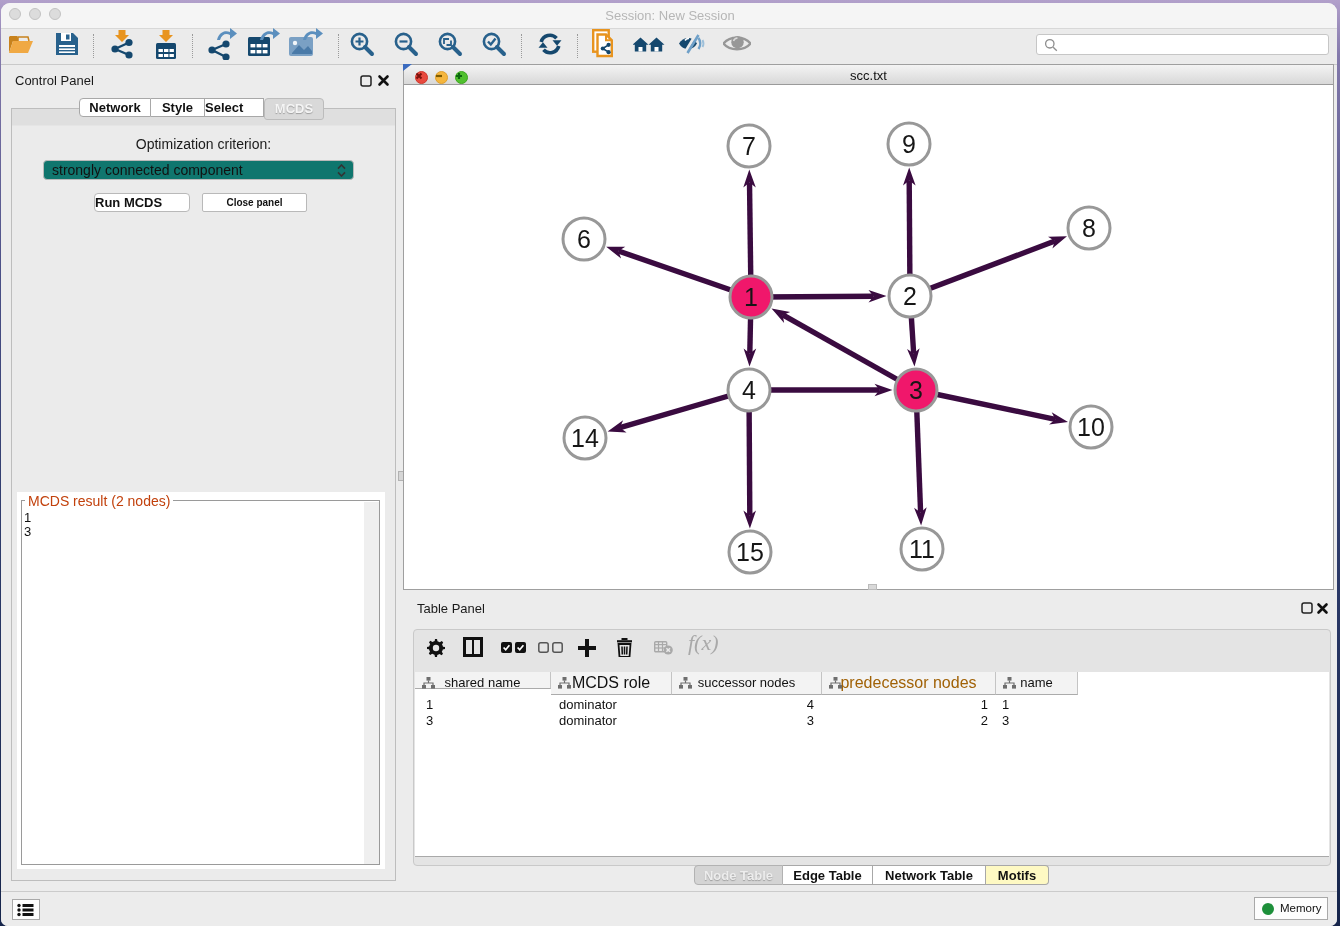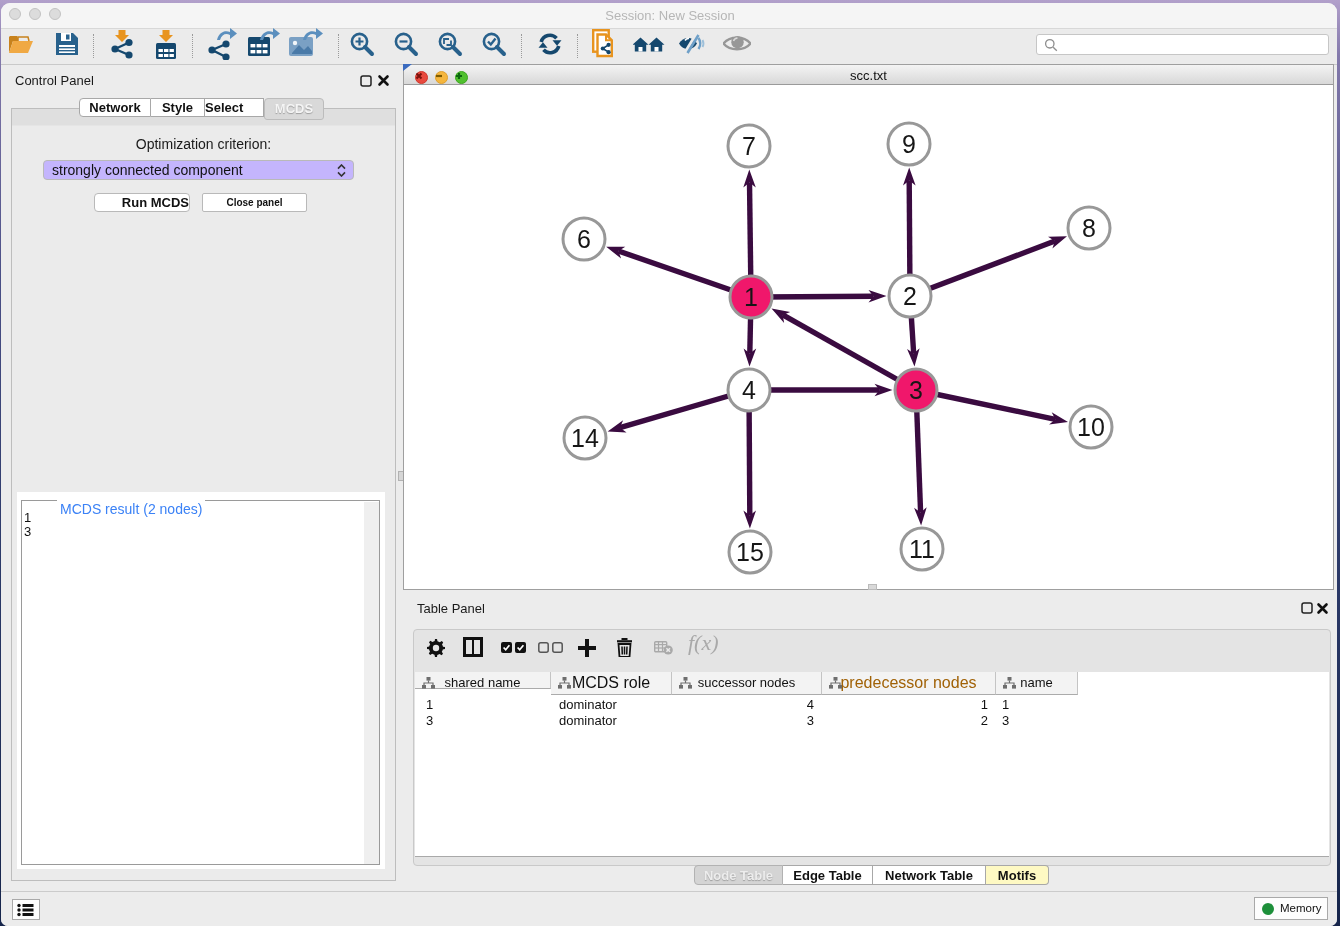--- a/index.html
+++ b/index.html
@@ -157,30 +157,30 @@
     <path d="M2.5 2.5 L10.5 10.5 M10.5 2.5 L2.5 10.5" stroke="#111" stroke-width="2.6" stroke-linecap="round"></path>
   </svg>
 <div class="abs" style="left:11px;top:108px;width:385px;height:773px;border:1px solid #bdbdbd;background:linear-gradient(#dfdfdf 0,#dfdfdf 16px,#ebebeb 17px);"></div>
 <div class="abs" style="left:79px;top:98px;height:20px;font-size:13px;font-weight:bold;">
 <div class="abs" style="left:0;top:0;width:72px;height:19px;background:#fff;border:1px solid #a8a8a8;border-radius:4px 0 0 4px;text-align:center;line-height:18px;color:#111;">Network</div>
 <div class="abs" style="left:72px;top:0;width:54px;height:19px;background:#fff;border:1px solid #a8a8a8;border-left:none;text-align:center;line-height:18px;color:#111;">Style</div>
 <div class="abs" style="left:126px;top:0;width:59px;height:19px;background:#fff;border:1px solid #a8a8a8;border-left:none;text-align:left;line-height:18px;color:#111;">Select</div>
 <div class="abs" style="left:185px;top:0;width:60px;height:22px;background:#d9d9d9;border:1px solid #bcbcbc;border-radius:4px 4px 3px 3px;text-align:center;line-height:19px;color:#f5f5f5;text-shadow:0 1px 1px #9e9e9e;">MCDS</div>
 </div>
 <div class="abs" style="left:11px;top:136px;width:385px;text-align:center;font-size:14px;color:#1a1a1a;">Optimization criterion:</div>
-<div class="abs" style="left:43px;top:160px;width:311px;height:20px;background:#c4b5fd;border:1px solid #b9b9b9;border-radius:4px;font-size:14px;color:#111;line-height:18px;padding-left:8px;">strongly connected component<svg style="position:absolute;right:7px;top:3px;" width="9" height="13" viewBox="0 0 9 13">
+<div class="abs" style="left:43px;top:160px;width:311px;height:20px;background:#0f766e;border:1px solid #b9b9b9;border-radius:4px;font-size:14px;color:#111;line-height:18px;padding-left:8px;">strongly connected component<svg style="position:absolute;right:7px;top:3px;" width="9" height="13" viewBox="0 0 9 13">
       <path d="M1 4.6 L4.5 1 L8 4.6" fill="none" stroke="#333" stroke-width="1.6"></path>
       <path d="M1 8.4 L4.5 12 L8 8.4" fill="none" stroke="#333" stroke-width="1.6"></path>
     </svg></div>
-<div class="abs" style="left:94px;top:193px;width:96px;height:19px;background:#fff;border:1px solid #b9b9b9;border-radius:4px;font-size:13px;color:#111;text-align:right;line-height:17px;font-weight:bold;">Run MCDS</div>
+<div class="abs" style="left:94px;top:193px;width:96px;height:19px;background:#fff;border:1px solid #b9b9b9;border-radius:4px;font-size:13px;color:#111;text-align:left;line-height:17px;font-weight:bold;">Run MCDS</div>
 <div class="abs" style="left:202px;top:193px;width:105px;height:19px;background:#fff;border:1px solid #b9b9b9;border-radius:2px;font-size:10px;color:#111;text-align:center;line-height:17px;font-weight:bold;">Close panel</div>
 <div class="abs" style="left:17px;top:492px;width:368px;height:377px;background:#fff;"></div>
 <div class="abs" style="left:21px;top:500px;width:359px;height:365px;border:1px solid #9a9a9a;"></div>
 <div class="abs" style="left:364px;top:502px;width:15px;height:362px;background:#efefef;"></div>
-<div class="abs" style="left:25px;top:493px;background:#fff;padding:8px 3px;font-size:14px;color:#3b82f6;margin-left:32px;">MCDS result (2 nodes)</div>
+<div class="abs" style="left:25px;top:493px;background:#fff;padding:0 3px;font-size:14px;color:#c2410c;">MCDS result (2 nodes)</div>
 <div class="abs" style="left:24px;top:511px;font-size:13px;color:#111;line-height:13.5px;">1<br>3</div>
 <div class="abs" style="left:398px;top:471px;width:7px;height:10px;background:#d6d6d6;border:1px solid #b2b2b2;"></div>
 
 <div class="abs" style="left:403px;top:64px;width:931px;height:526px;border:1px solid #9f9f9f;background:#fff;"></div>
 <div class="abs" style="left:404px;top:65px;width:929px;height:20px;background:linear-gradient(#f4f4f4,#d8d8d8);border-bottom:1px solid #9a9a9a;"></div>
 <svg class="abs" style="left:403px;top:64px;" width="9" height="7" viewBox="0 0 9 7">
     <path d="M0 0 L9 0 L0 7 Z" fill="#3b6bbf"></path>
   </svg>
 <div class="abs" style="left:415px;top:71px;width:13px;height:13px;border-radius:50%;background:#e8493e;border:1px solid #cf372c;"></div>
 <div class="abs" style="left:435px;top:71px;width:13px;height:13px;border-radius:50%;background:#f5b63d;border:1px solid #dfa02f;"></div>

